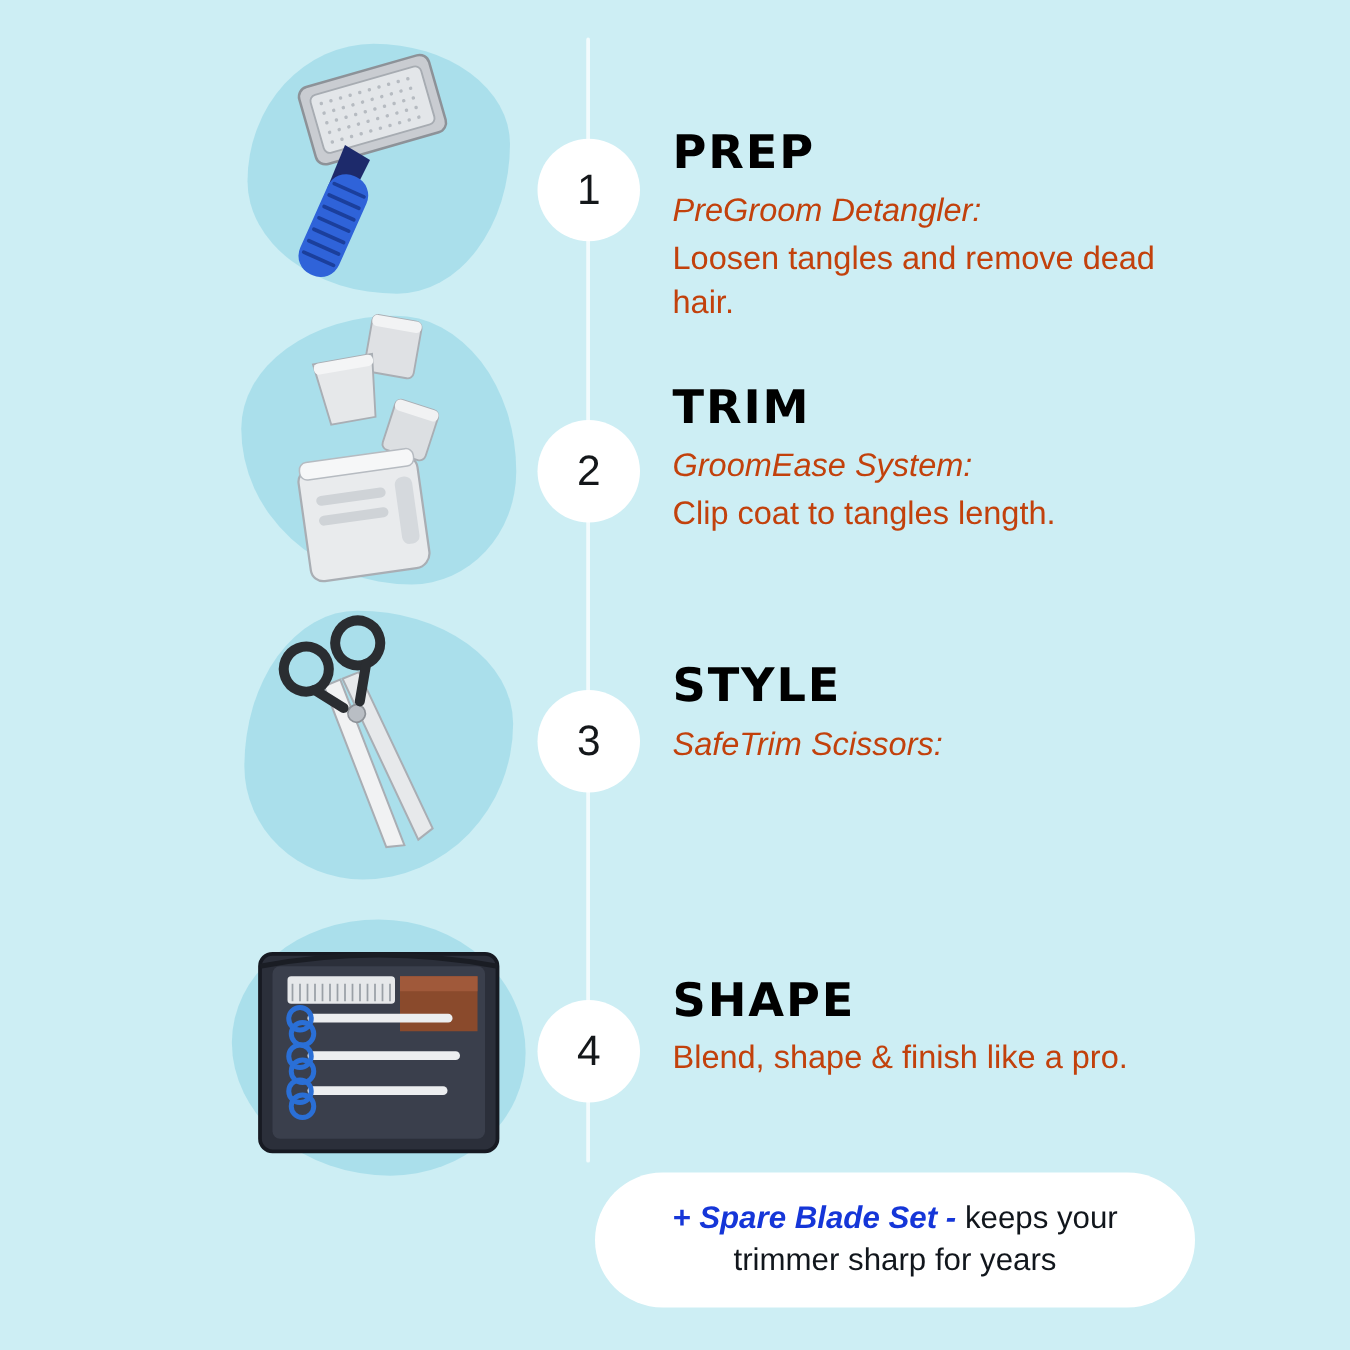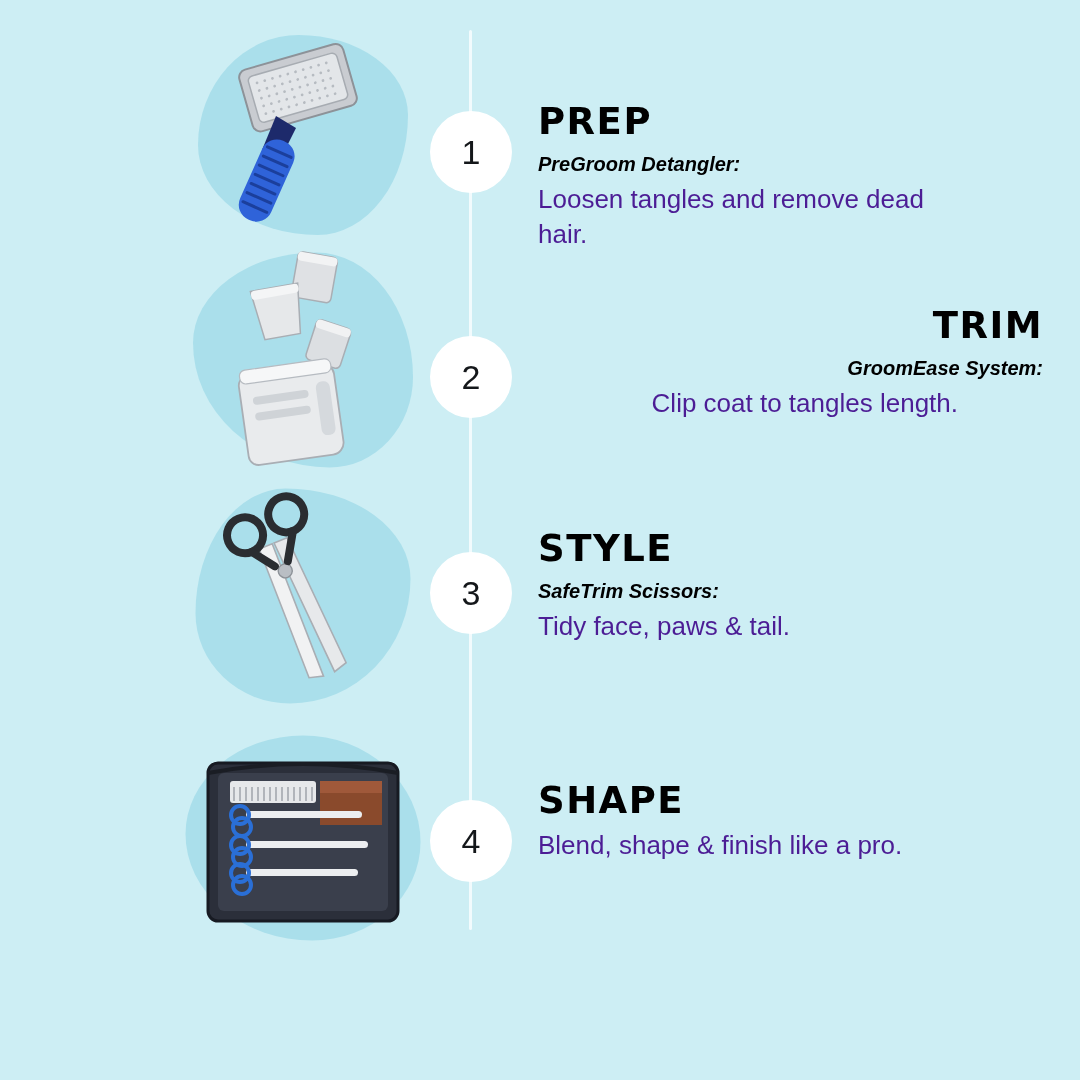--- a/index.html
+++ b/index.html
@@ -89,43 +89,43 @@
   .badge-3 { top: 74px; }
   .badge-4 { top: 75px; }
 
   
   .text {
     position: absolute;
     left: 538px;
     width: 505px;
   }
   .text-1 { top: 45px; margin-top: 36px; }
-  .text-2 { top: 60px; text-align: right; }
+  .text-2 { top: 60px; }
   .text-3 { top: 50px; }
   .text-4 { top: 55px; }
 
   .heading {
     font-size: 37px;
     font-weight: bold;
     letter-spacing: 1.5px;
     color: #000000;
     font-family: "DejaVu Sans", sans-serif;
     line-height: 1.15;
   }
   .product-name {
-    font-size: 20px;
-    font-weight: bold;
+    font-size: 26px;
+    font-weight: normal;
     font-style: italic;
-    color: #000000;
+    color: #c2410c;
     margin-top: 8px;
     line-height: 1.25;
   }
   .desc {
     font-size: 26px;
-    color: #4c1d95;
+    color: #c2410c;
     margin-top: 5px;
     line-height: 1.35;
     max-width: 420px;
   }
 
   
   .callout {
     position: absolute;
     left: 476px;
     top: 938px;
@@ -312,21 +312,20 @@
           </g>
         </svg>
       </div>
     </div>
     <div class="badge badge-3">
       <span>3</span>
     </div>
     <div class="text text-3">
       <div class="heading">STYLE</div>
       <div class="product-name">SafeTrim Scissors:</div>
-      <div class="desc">Tidy face, paws &amp; tail.</div>
     </div>
   </div>
 
   <div class="step step-4">
     <div class="art">
       <div class="blob blob-4"></div>
       <div class="product">
         <svg width="270" height="225" viewBox="0 0 270 225">
 
           <rect x="40" y="38" width="190" height="158" rx="10" fill="#2b2f3a" stroke="#171a22" stroke-width="3"></rect>
@@ -377,14 +376,19 @@
     </div>
     <div class="badge badge-4">
       <span>4</span>
     </div>
     <div class="text text-4">
       <div class="heading">SHAPE</div>
       <div class="desc">Blend, shape &amp; finish like a pro.</div>
     </div>
   </div>
 
+  <div class="callout">
+    <div class="callout-text">
+      <span class="hl">+ Spare Blade Set -</span><span> keeps your trimmer sharp for years</span>
+    </div>
+  </div>
 
 </div>
 
 </body></html>

